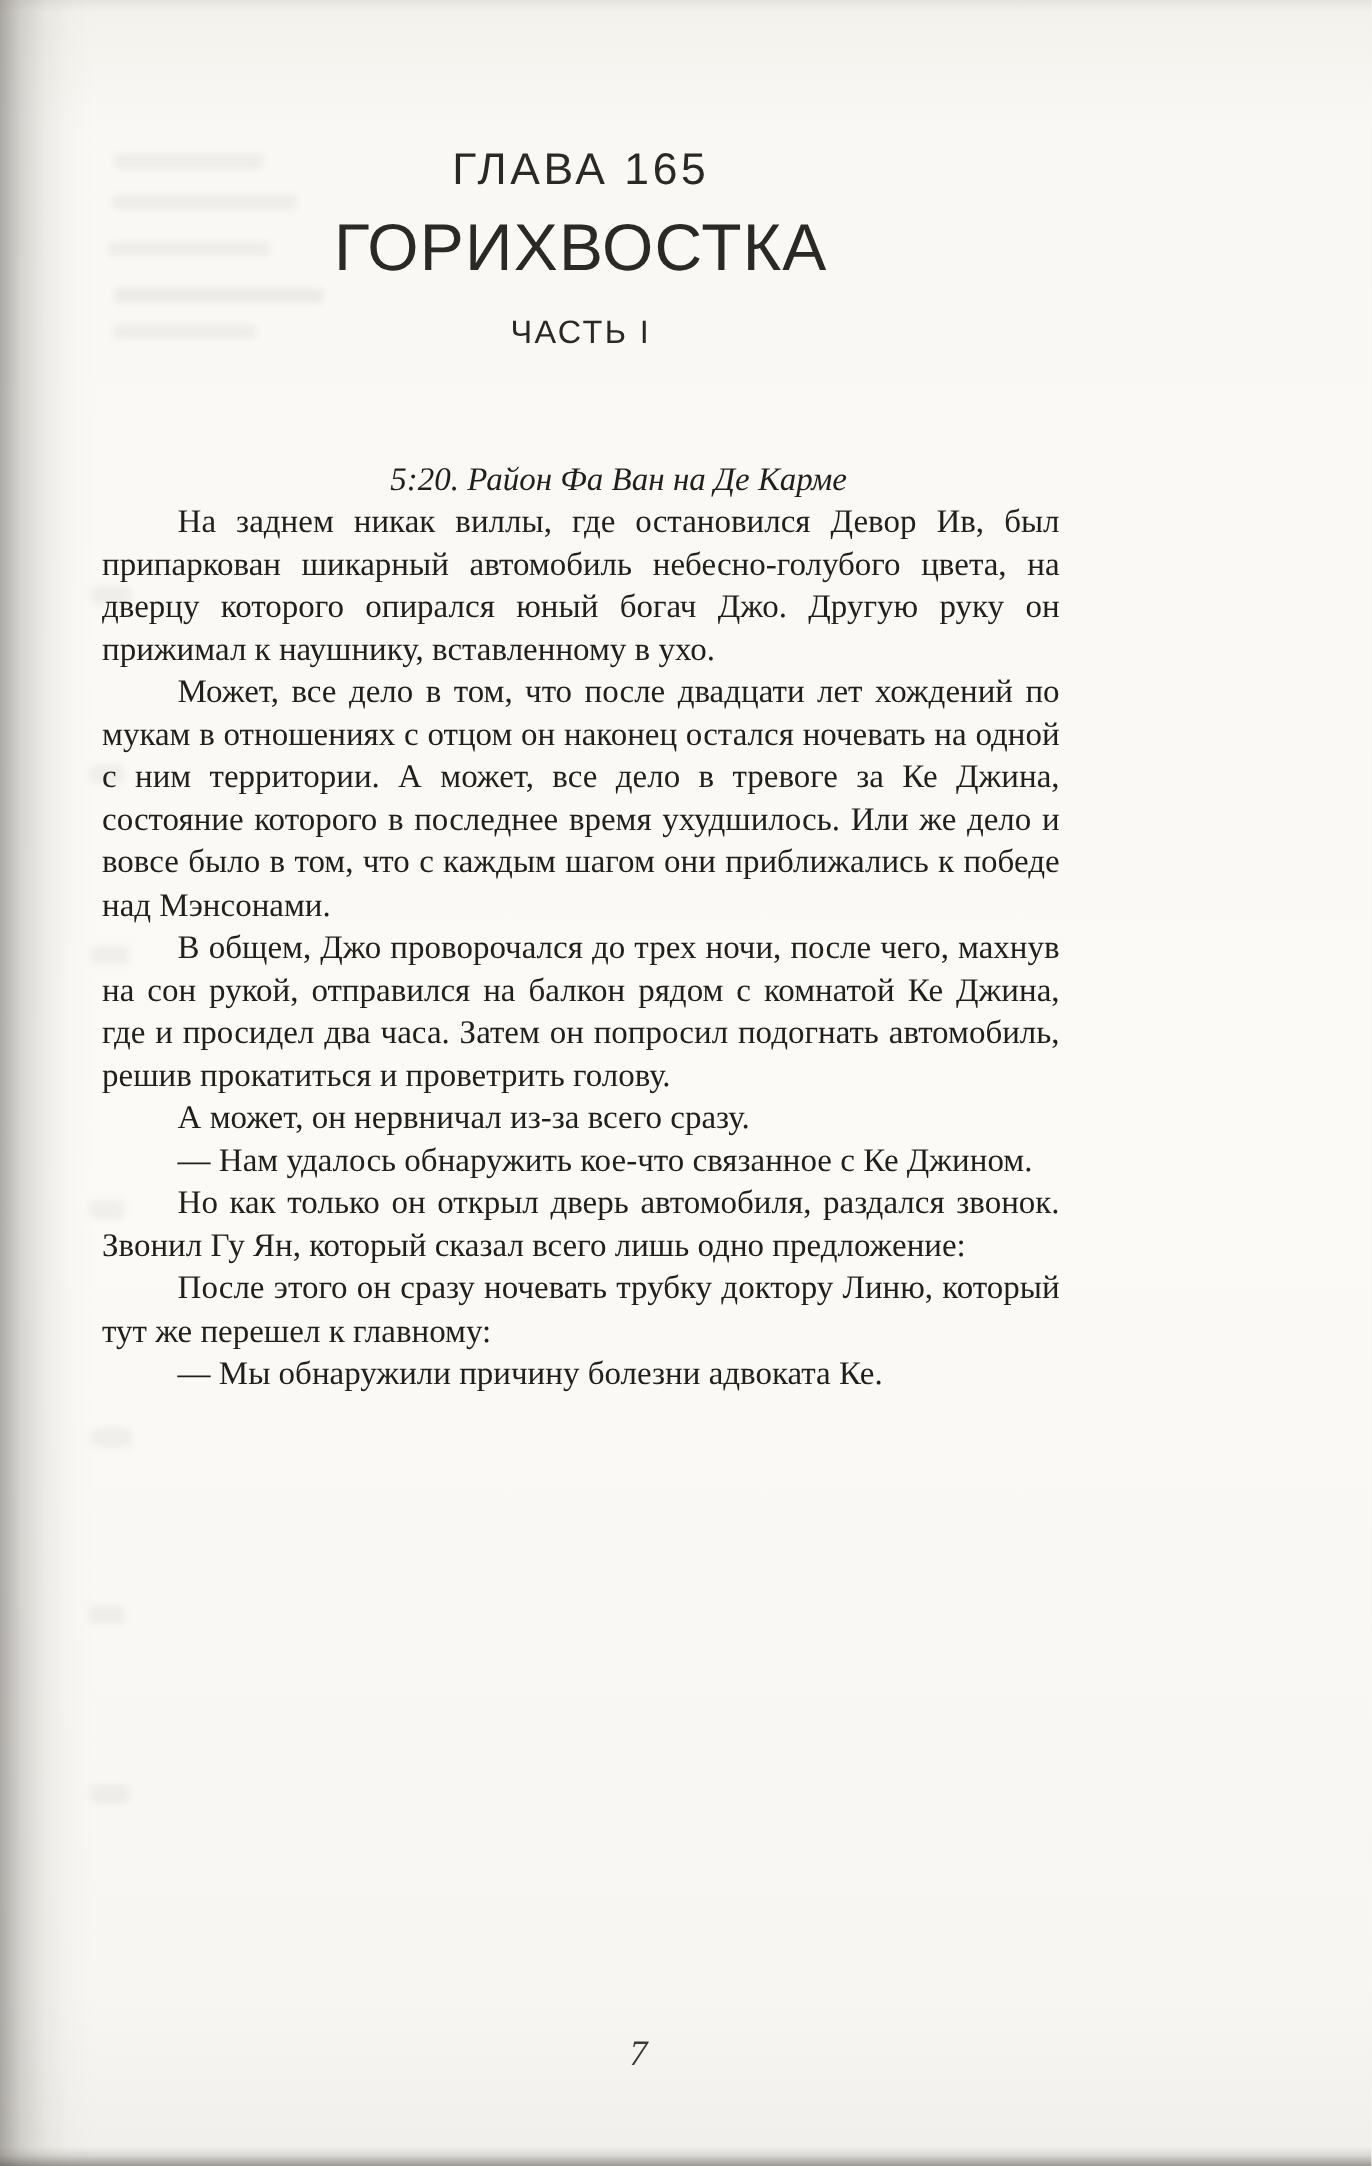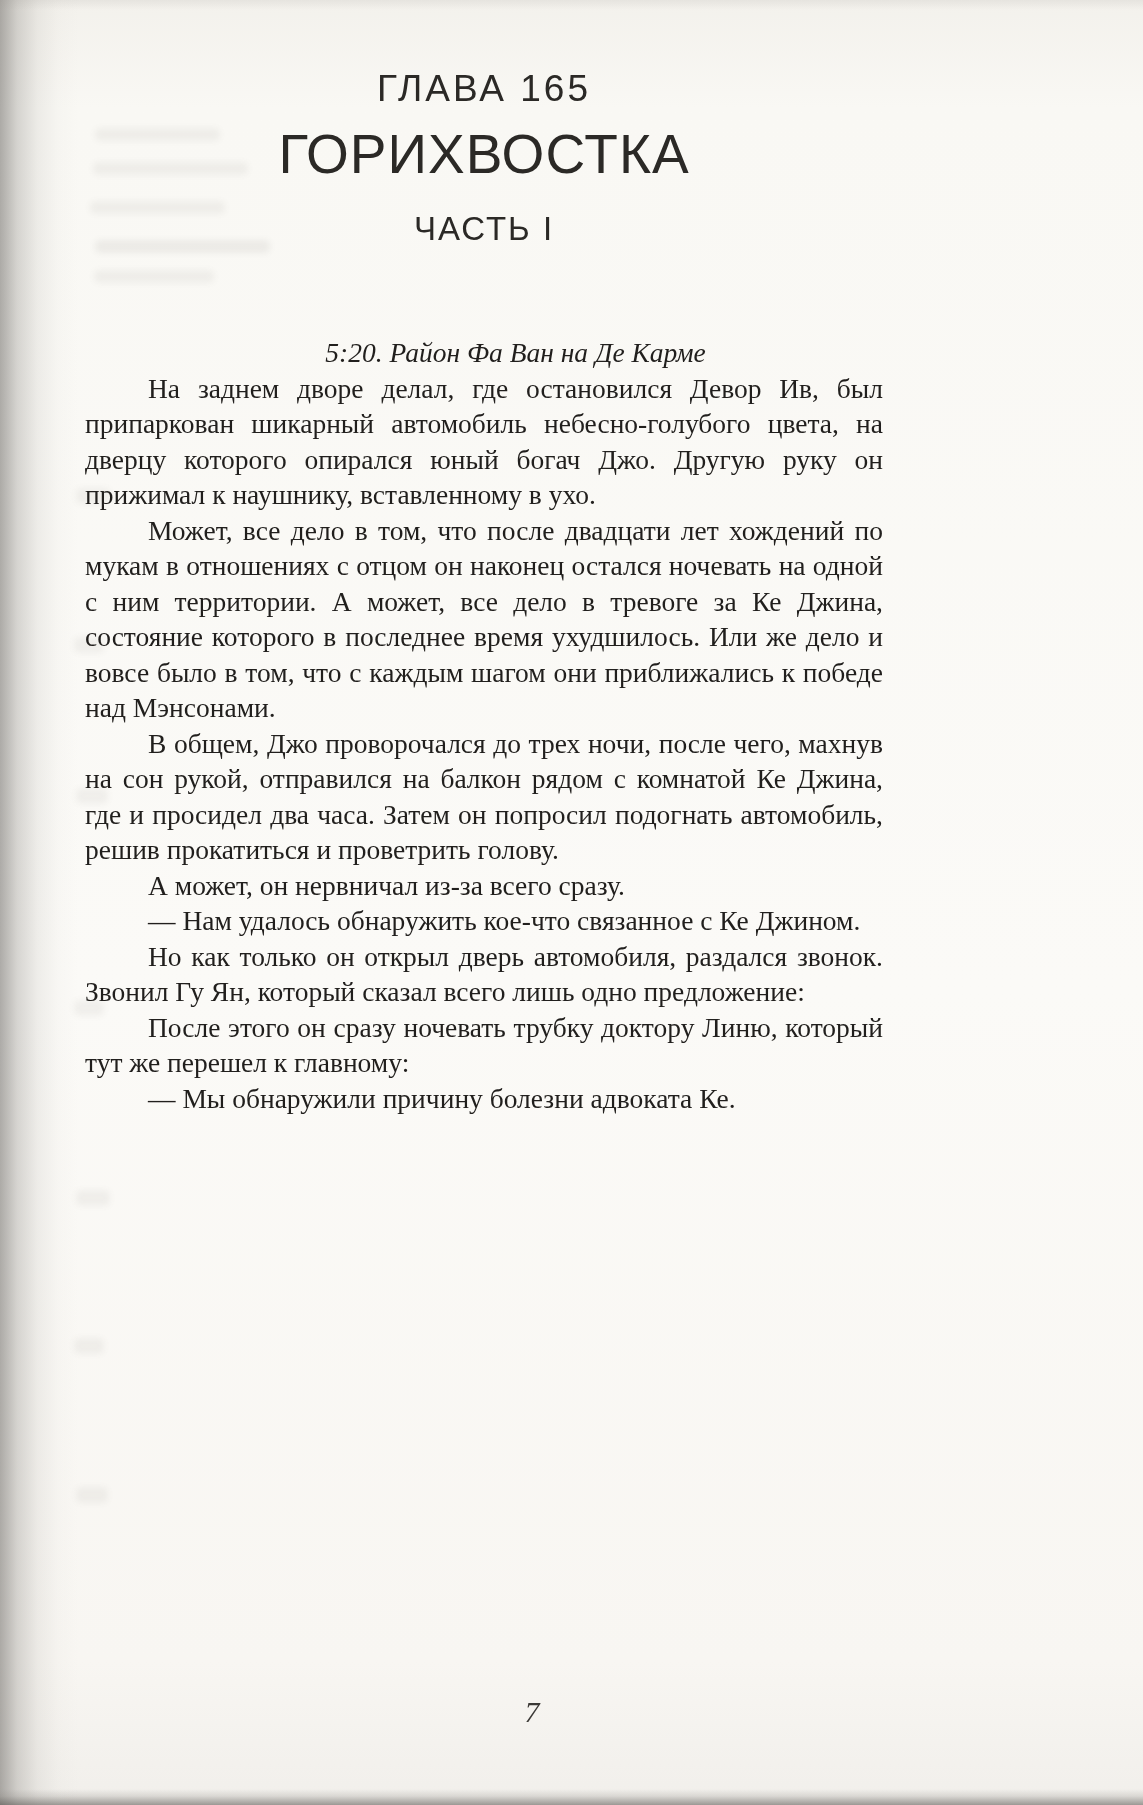--- a/index.html
+++ b/index.html
@@ -71,38 +71,38 @@
   .s10 { left: 76px;  top: 1190px; width: 34px;  height: 16px; }
   .s11 { left: 74px;  top: 1338px; width: 30px;  height: 16px; }
   .s12 { left: 76px;  top: 1487px; width: 32px;  height: 16px; }
 
   .content {
     position: relative;
     margin-left: 85px;
     width: 798px;
   }
   header {
-    padding-top: 68px;
+    padding-top: 120px;
     text-align: center;
     color: #2b2926;
     font-family: "Liberation Sans", sans-serif;
   }
   .chapter-label {
     font-size: 37px;
     line-height: 1.15;
     letter-spacing: 3px;
   }
   .chapter-title {
     font-size: 55px;
     line-height: 1.1;
     margin-top: 13px;
     letter-spacing: 1px;
   }
   .chapter-part {
-    font-size: 33px;
+    font-size: 27px;
     line-height: 1.1;
     margin-top: 27px;
     letter-spacing: 2px;
   }
   .body-text {
     margin-top: 88px;
     color: #211f1d;
     font-size: 27.5px;
     line-height: 35.5px;
     text-align: justify;
@@ -152,21 +152,21 @@
 
   <div class="content">
     <header>
       <div class="chapter-label">ГЛАВА 165</div>
       <div class="chapter-title">ГОРИХВОСТКА</div>
       <div class="chapter-part">ЧАСТЬ I</div>
     </header>
 
     <main class="body-text" id="paragraphs">
         <p class="para scene">5:20. Район Фа Ван на Де Карме</p>
-        <p class="para normal">На заднем дворе делал, где остановился Девор Ив, был припаркован шикарный автомобиль небесно-голубого цвета, на дверцу которого опирался юный богач Джо. Другую руку он прижимал к наушнику, вставленному в ухо.</p>
+        <p class="para normal">На заднем никак виллы, где остановился Девор Ив, был припаркован шикарный автомобиль небесно-голубого цвета, на дверцу которого опирался юный богач Джо. Другую руку он прижимал к наушнику, вставленному в ухо.</p>
         <p class="para normal">Может, все дело в том, что после двадцати лет хождений по мукам в отношениях с отцом он наконец остался ночевать на одной с ним территории. А может, все дело в тревоге за Ке Джина, состояние которого в последнее время ухудшилось. Или же дело и вовсе было в том, что с каждым шагом они приближались к победе над Мэнсонами.</p>
         <p class="para normal">В общем, Джо проворочался до трех ночи, после чего, махнув на сон рукой, отправился на балкон рядом с комнатой Ке Джина, где и просидел два часа. Затем он попросил подогнать автомобиль, решив прокатиться и проветрить голову.</p>
         <p class="para normal">А может, он нервничал из-за всего сразу.</p>
         <p class="para dialogue">— Нам удалось обнаружить кое-что связанное с Ке Джином.</p>
         <p class="para normal">Но как только он открыл дверь автомобиля, раздался звонок. Звонил Гу Ян, который сказал всего лишь одно предложение:</p>
         <p class="para normal">После этого он сразу ночевать трубку доктору Линю, который тут же перешел к главному:</p>
         <p class="para dialogue">— Мы обнаружили причину болезни адвоката Ке.</p>
       </main>
   </div>
 

